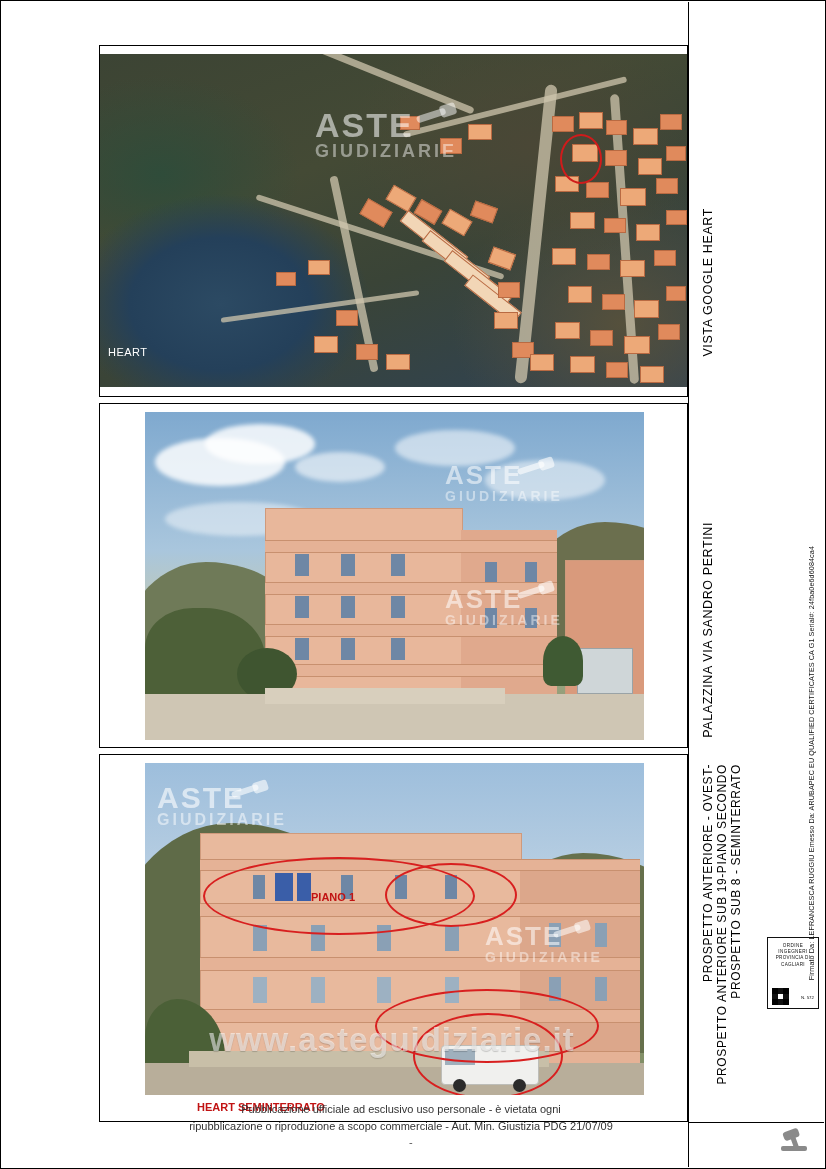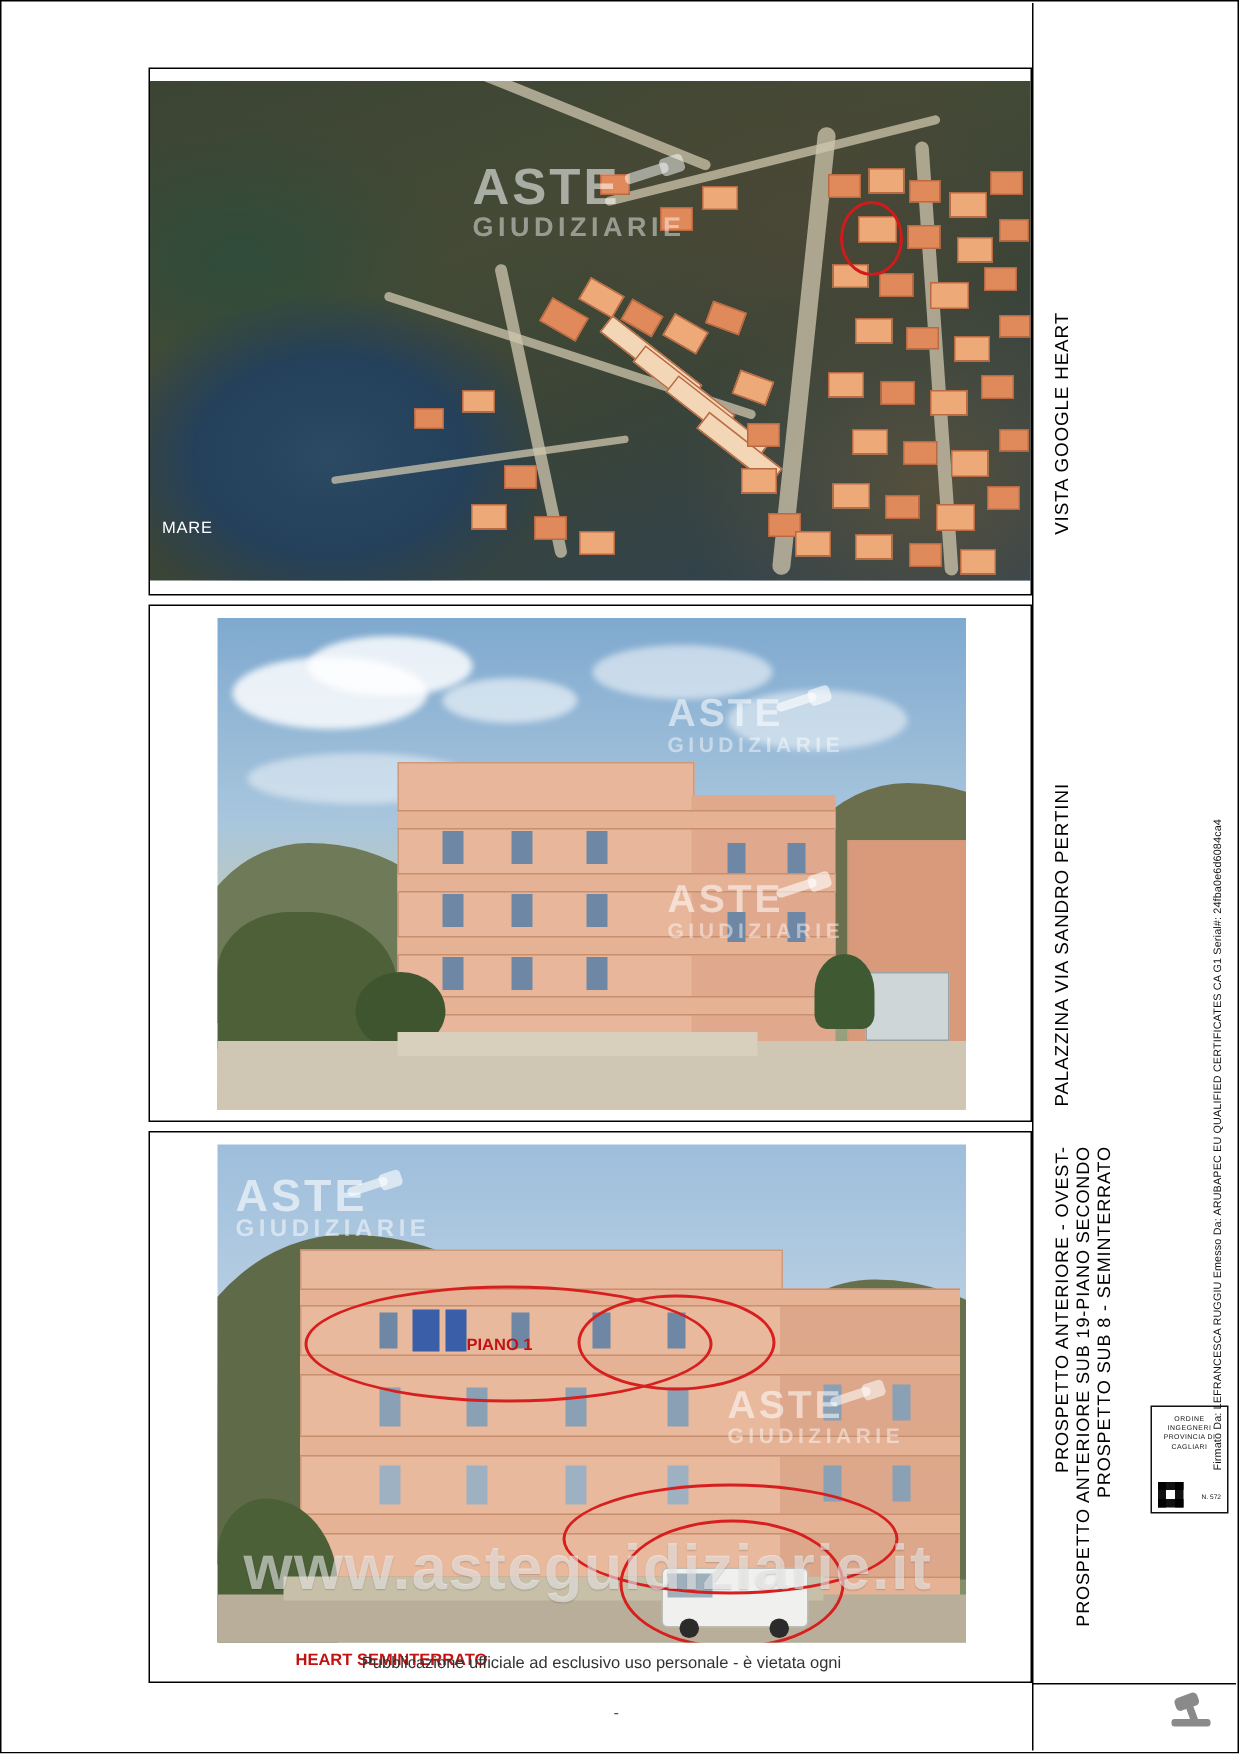--- a/index.html
+++ b/index.html
@@ -67,21 +67,21 @@
   .pianoTag{position:absolute;color:#c11313;font-size:11px;font-weight:600;}
 
   
   .wm{position:absolute;pointer-events:none;user-select:none;}
   .wm-aste{font-family:"Liberation Sans",sans-serif;font-weight:700;letter-spacing:2px;}
   .wm-line1{color:rgba(255,255,255,.55);}
   .wm-line2{color:rgba(255,255,255,.45);letter-spacing:3px;}
   .wm-hammer{position:absolute;}
   .wm-big{
     position:absolute;left:95px;top:1020px;width:592px;text-align:center;
-    font-size:42px;font-weight:700;color:rgba(255,255,255,.55);
+    font-size:33px;font-weight:700;color:rgba(255,255,255,.55);
     text-shadow:0 1px 1px rgba(0,0,0,.18);letter-spacing:1px;
   }
 
   
   .vtext{
     position:absolute;
     writing-mode:vertical-rl;
     transform:rotate(180deg);
     white-space:nowrap;
     font-size:12.5px;
@@ -198,21 +198,21 @@
       <div class="roof" style="left:256px;top:290px;width:20px;height:14px;"></div>
       <div class="roof light" style="left:286px;top:300px;width:22px;height:14px;"></div>
       <div class="roof" style="left:176px;top:218px;width:18px;height:12px;"></div>
       <div class="roof light" style="left:208px;top:206px;width:20px;height:13px;"></div>
       <div class="roof" style="left:340px;top:84px;width:20px;height:14px;"></div>
       <div class="roof light" style="left:368px;top:70px;width:22px;height:14px;"></div>
       <div class="roof" style="left:300px;top:62px;width:18px;height:12px;"></div>
 
       <div class="redcircle" style="left:460px;top:80px;width:38px;height:46px;"></div>
 
-      <span class="seaLabel">MARE</span>
+      <span class="seaLabel">HEART</span>
 
       <div class="wm" style="left:215px;top:52px;">
         <div class="wm-aste wm-line1" style="font-size:34px;">ASTE</div>
         <div class="wm-aste wm-line2" style="font-size:18px;margin-top:-4px;">GIUDIZIARIE</div>
       </div>
       <svg class="wm-hammer" width="44" height="26" style="left:316px;top:48px;">
         <rect x="0" y="10" width="30" height="7" rx="3" fill="rgba(255,255,255,.5)" transform="rotate(-18 15 13)"></rect>
         <rect x="24" y="2" width="16" height="12" rx="3" fill="rgba(255,255,255,.5)" transform="rotate(-18 32 8)"></rect>
       </svg>
     </div>
@@ -349,20 +349,21 @@
         <rect x="22" y="2" width="15" height="11" rx="3" fill="rgba(255,255,255,.55)" transform="rotate(-18 30 8)"></rect>
       </svg>
     </div>
   </div>
 
   <div class="wm-big">www.asteguidiziarie.it</div>
 
   <span class="pianoLabelBottom">HEART SEMINTERRATO</span>
   <div class="disclaimer">
     <div>Pubblicazione ufficiale ad esclusivo uso personale - è vietata ogni</div>
+    <div>ripubblicazione o riproduzione a scopo commerciale - Aut. Min. Giustizia PDG 21/07/09</div>
   </div>
   <span class="bottom-dash">-</span>
 
   <span class="vtext" id="t-google">VISTA GOOGLE HEART</span>
   <span class="vtext" id="t-palazzina">PALAZZINA VIA SANDRO PERTINI</span>
   <span class="vtext" id="t-pros1">PROSPETTO ANTERIORE - OVEST-</span>
   <span class="vtext" id="t-pros2">PROSPETTO ANTERIORE SUB 19-PIANO SECONDO</span>
   <span class="vtext" id="t-pros3">PROSPETTO SUB 8 -  SEMINTERRATO</span>
 
   <div class="stamp">

